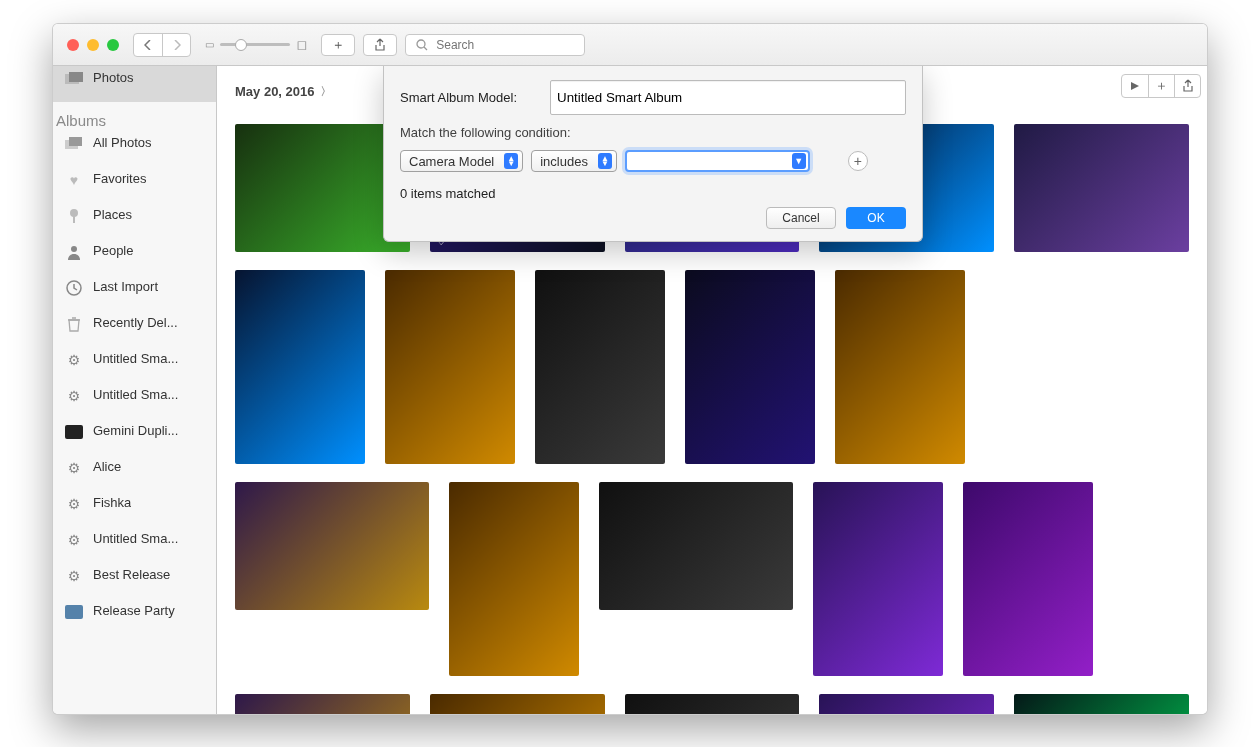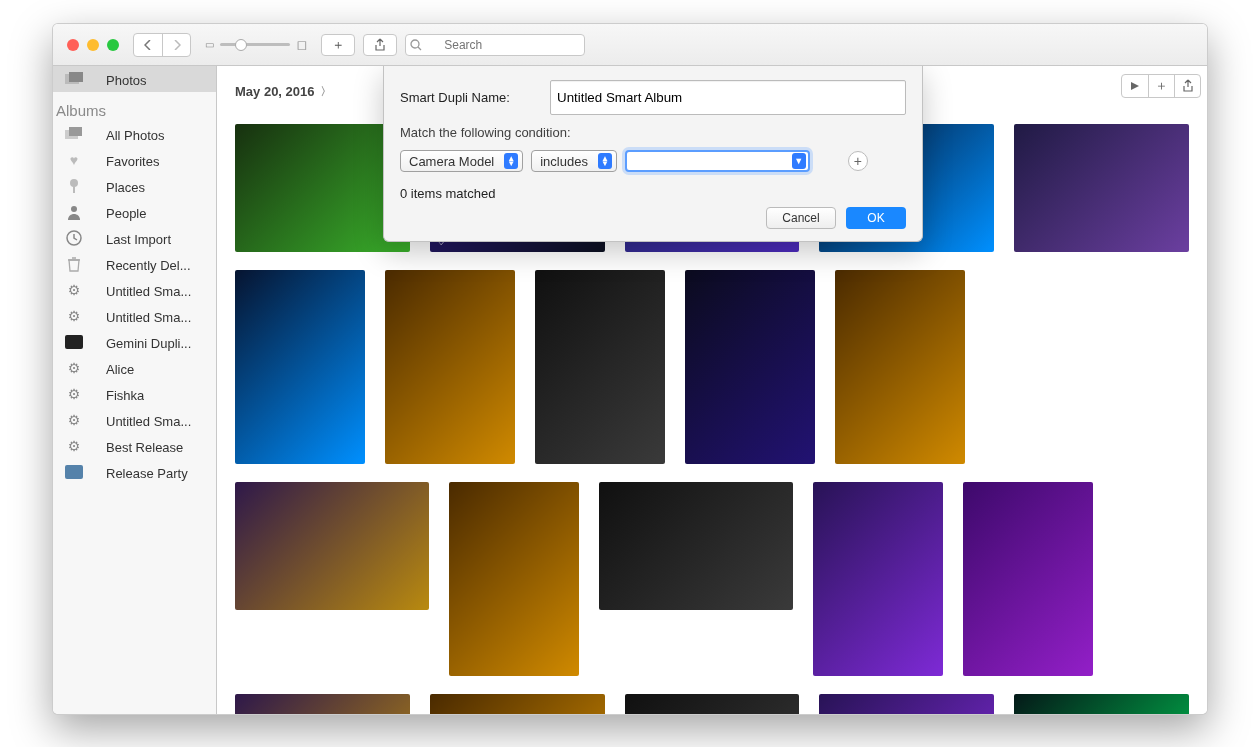--- a/index.html
+++ b/index.html
@@ -41,27 +41,27 @@
   .dot.g{background:#28c840;}
   .seg{display:inline-flex;border:1px solid var(--hairline);border-radius:4px;overflow:hidden;background:#fff;}
   .seg button{border:none;background:transparent;width:28px;height:22px;display:flex;align-items:center;justify-content:center;cursor:default;color:#555;}
   .seg button+button{border-left:1px solid var(--hairline);}
   .zoom{display:flex;align-items:center;gap:4px;}
   .zoom input[type=range]{width:70px;height:3px;appearance:none;background:#bdbdbd;border-radius:2px;}
   .zoom input[type=range]::-webkit-slider-thumb{appearance:none;width:12px;height:12px;border-radius:6px;background:#fff;border:1px solid #aaa;}
   .title{flex:1;text-align:center;color:#444;}
   .tb-right{display:flex;align-items:center;gap:8px;}
   .tbtn{border:1px solid var(--hairline);border-radius:4px;background:#fff;width:34px;height:22px;display:flex;align-items:center;justify-content:center;color:#555;}
-  .search{display:flex;align-items:center;gap:20px;border:1px solid var(--hairline);border-radius:4px;background:#fff;width:180px;height:22px;padding:0 4px;color:#999;}
+  .search{display:flex;align-items:center;gap:6px;border:1px solid var(--hairline);border-radius:4px;background:#fff;width:180px;height:22px;padding:0 10px;color:#999;}
   .search input{border:none;outline:none;width:100%;font-size:12px;background:transparent;}
   
   .wbody{flex:1;display:flex;overflow:hidden;position:relative;}
   .sidebar{width:var(--sidebar-w);flex:0 0 auto;border-right:1px solid var(--hairline);background:#f7f7f7;overflow-y:auto;font-size:13px;}
   .sidebar .group-label{padding:10px 3px 2px;color:#8a8a8a;font-size:15px;}
-  .sb-item{display:flex;align-items:flex-end;gap:21px;padding:4px 10px;height:26px;white-space:nowrap;overflow:hidden;text-overflow:ellipsis;}
+  .sb-item{display:flex;align-items:flex-start;gap:8px;padding:4px 10px;height:36px;white-space:nowrap;overflow:hidden;text-overflow:ellipsis;}
   .sb-item.active{background:var(--sel-blue);}
   .sb-ico{width:22px;height:18px;display:flex;align-items:center;justify-content:center;color:#888;font-size:14px;}
   .sb-label{overflow:hidden;text-overflow:ellipsis;}
   .content{flex:1;position:relative;overflow:hidden;background:#fff;}
   .content-inner{position:absolute;inset:0;overflow:auto;padding:10px 18px 0;}
   .date-head{display:flex;align-items:center;gap:6px;font-weight:600;height:30px;color:#444;}
   .date-head .chev{color:#999;font-size:11px;}
   .hdr-right{position:absolute;right:6px;top:8px;display:flex;gap:0;}
   .hdr-right .seg button{width:26px;height:22px;color:#666;}
   .thumb{background:#000;border-radius:2px;}
@@ -320,21 +320,21 @@
             <div class="thumb l g9"></div>
             <div class="thumb l g7"></div>
             <div class="thumb l g8"></div>
             <div class="thumb l g12"></div>
           </div>
         </div>
       </div>
 
       <div class="sheet">
         <div class="frow">
-          <span class="lab">Smart Dupli Name:</span>
+          <span class="lab">Smart Album Model:</span>
           <input class="txt" value="Untitled Smart Album" style="">
         </div>
         <div class="cond">Match the following condition:</div>
         <div class="crow">
           <div class="sel">
             <span>Camera Model</span>
             <span class="caps">
                 <span>▲</span>
                 <span>▼</span>
               </span>

